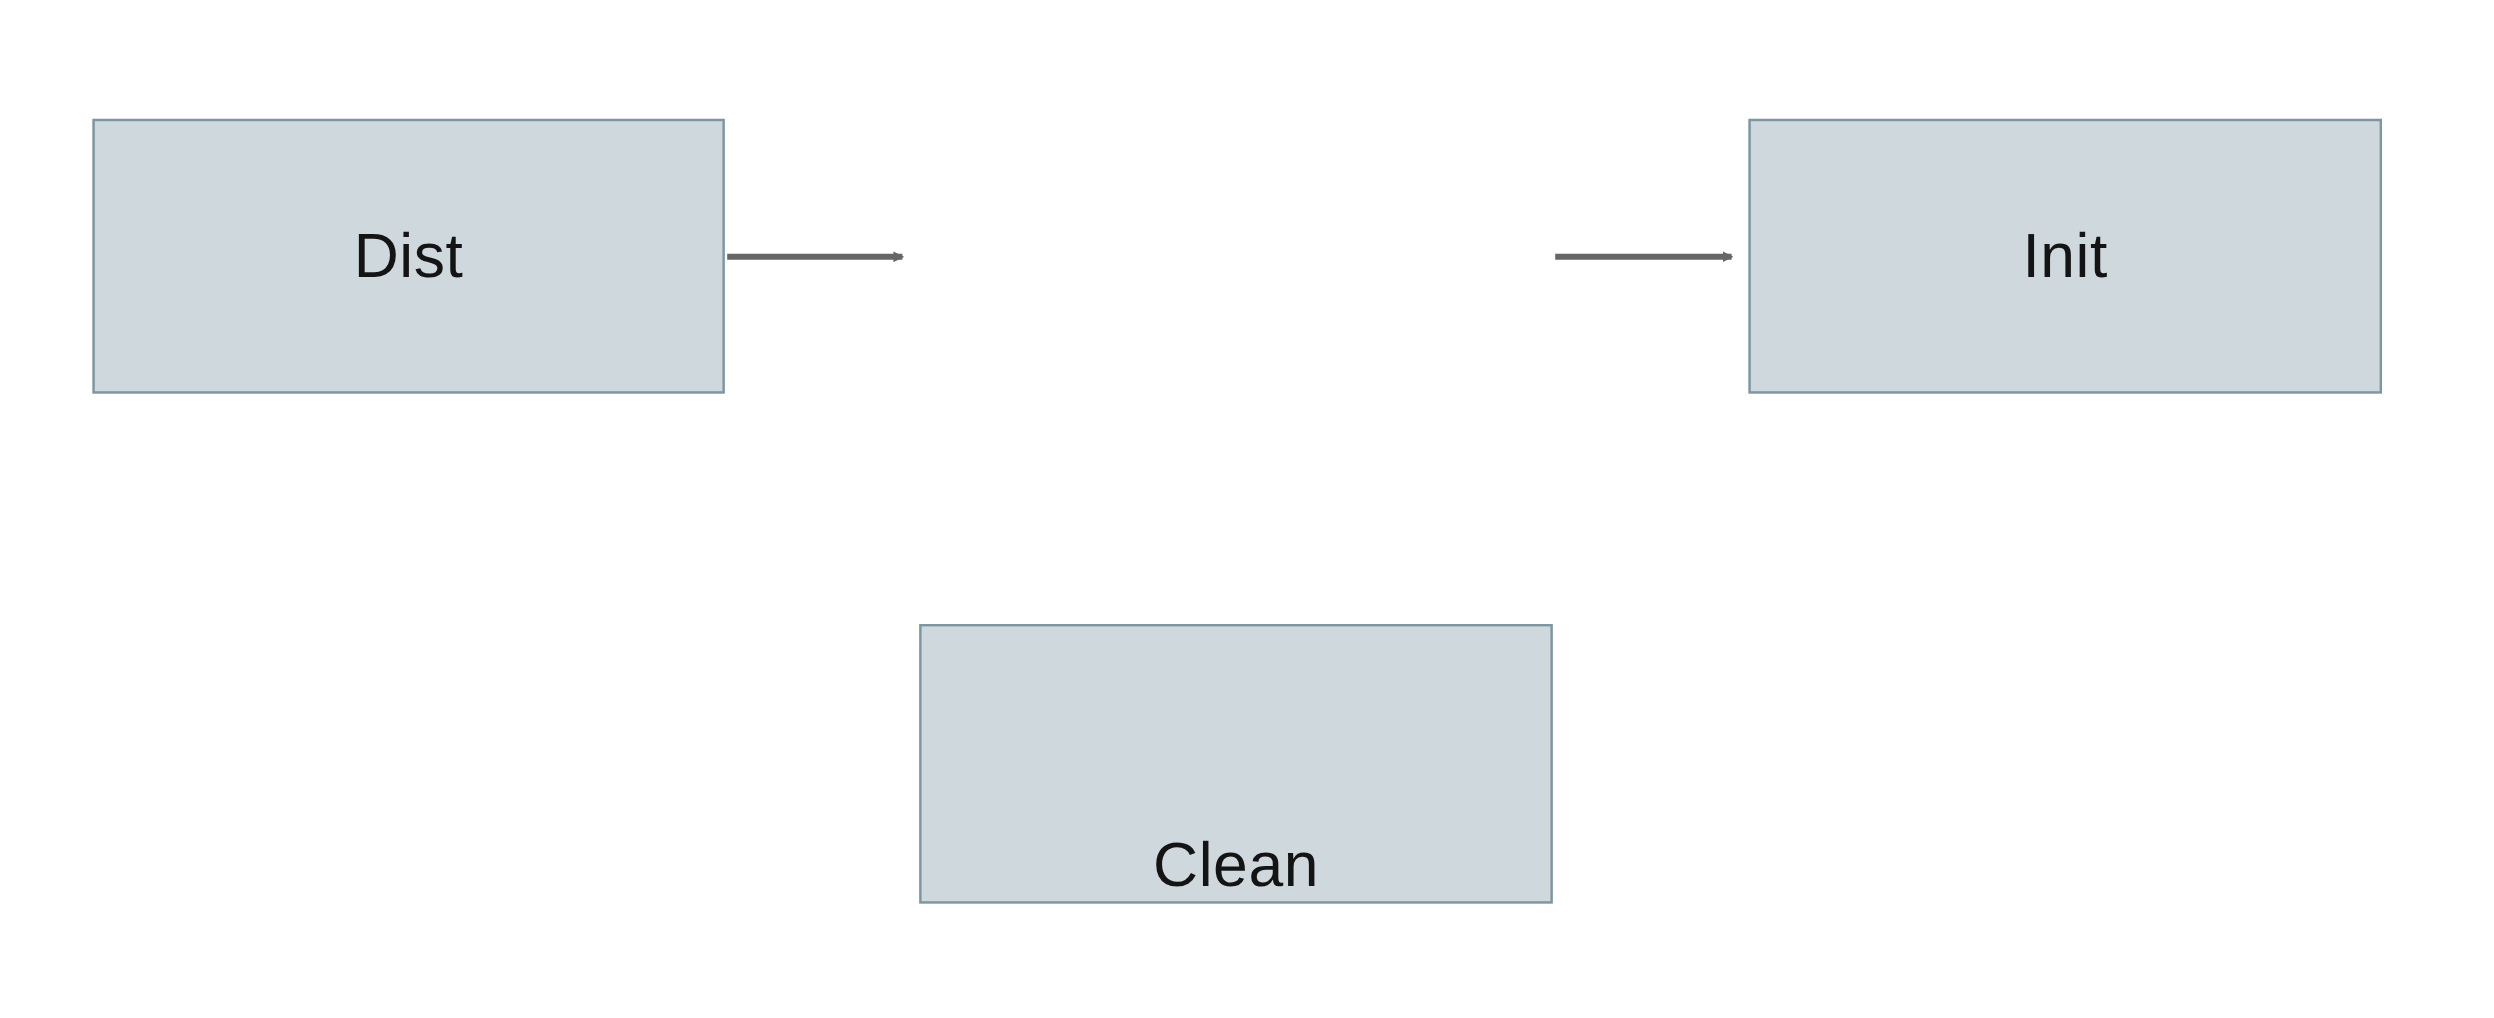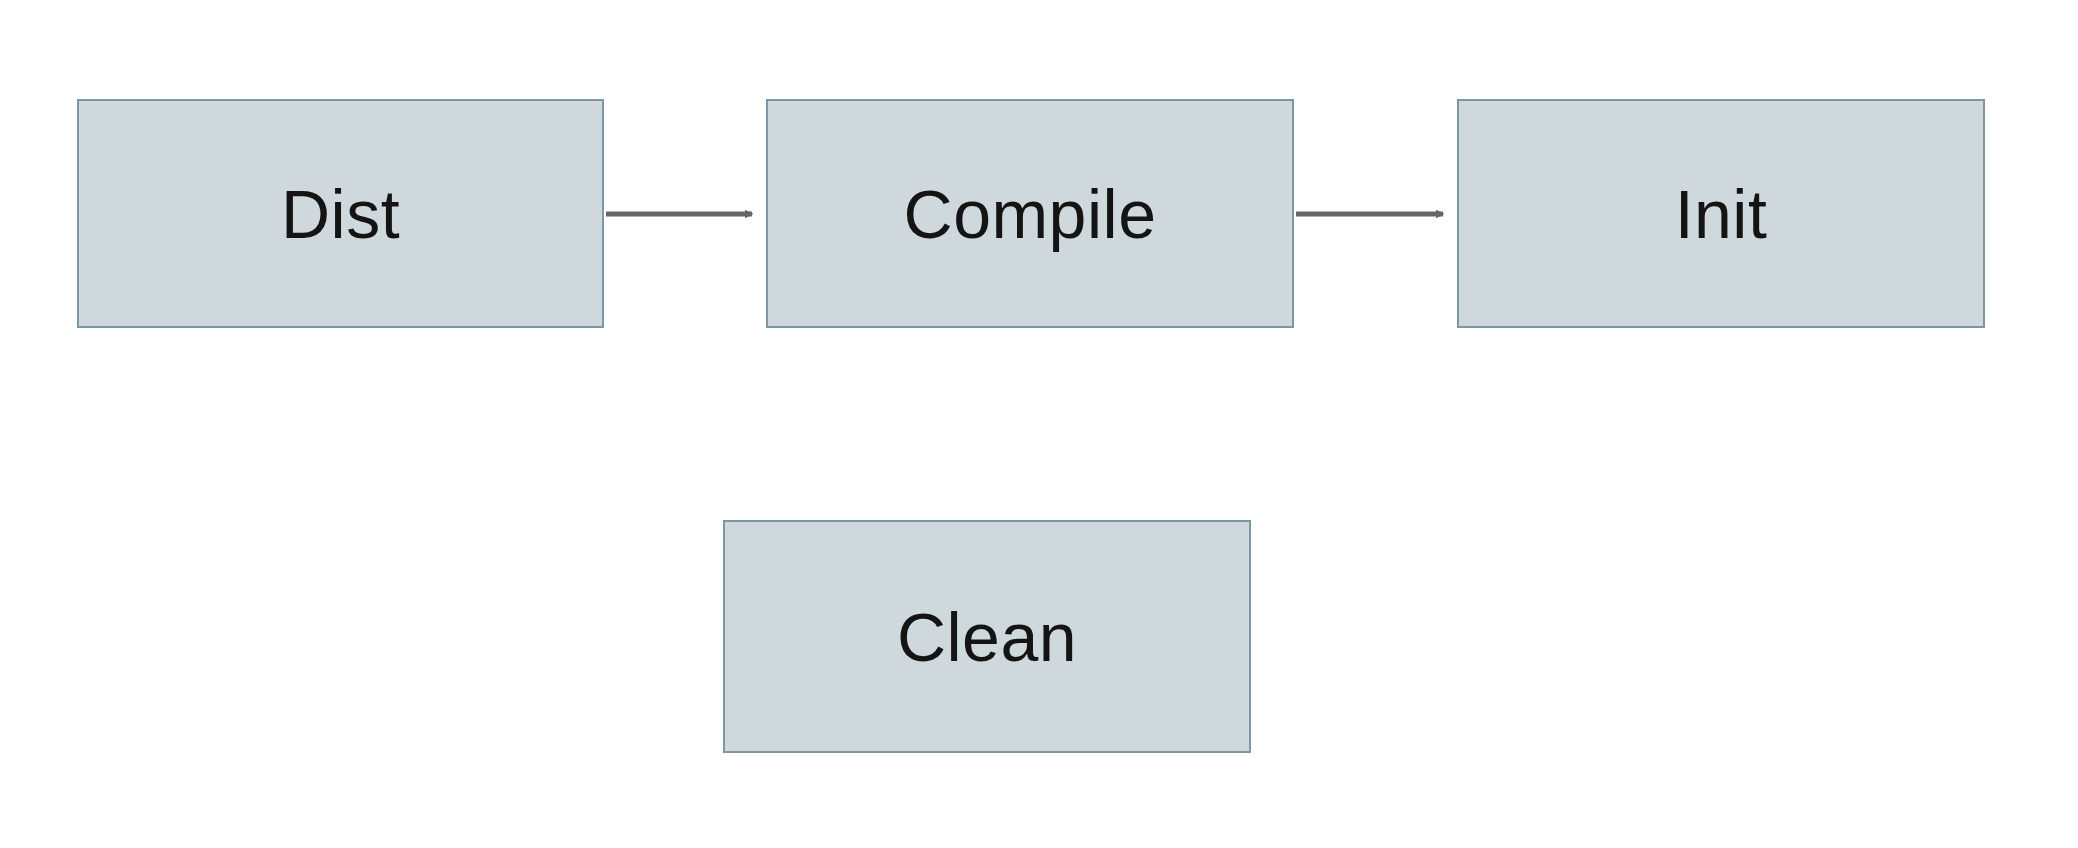--- a/index.html
+++ b/index.html
@@ -24,52 +24,49 @@
     pointer-events: none;
   }
   .node {
     position: absolute;
     background: #cfd9dd;
     border: 2px solid #7c97a3;
     box-sizing: border-box;
     display: flex;
     align-items: center;
     justify-content: center;
-    font-size: 68px;
+    font-size: 52px;
     letter-spacing: 0.5px;
     color: #141414;
     cursor: default;
   }
   .node-dist    { left:  77px; top:  99px; width: 527px; height: 229px; }
   .node-compile { left: 766px; top:  99px; width: 528px; height: 229px; }
   .node-init    { left: 1457px; top:  99px; width: 528px; height: 229px; justify-content: center; }
-  .node-clean   { left: 723px; top: 520px; width: 528px; height: 233px; }
+  .node-clean   { left: 766px; top: 520px; width: 528px; height: 233px; align-items: flex-end; }
 </style>
 </head>
 <body>
 
 <div class="canvas">
 
   <svg class="edge-layer" viewBox="0 0 2078 848" xmlns="http://www.w3.org/2000/svg">
     <defs>
       <marker id="arrowhead" markerWidth="9" markerHeight="9" refX="7.5" refY="4.5" orient="auto" markerUnits="userSpaceOnUse">
         <path d="M0,0 L9,4.5 L0,9 Z" fill="#666666"></path>
       </marker>
     </defs>
     <line x1="606" y1="214" x2="752" y2="214" stroke="#666666" stroke-width="5" marker-end="url(#arrowhead)"></line>
     <line x1="1296" y1="214" x2="1443" y2="214" stroke="#666666" stroke-width="5" marker-end="url(#arrowhead)"></line>
   </svg>
 
   <div class="node node-dist">
     <span>Dist</span>
   </div>
 
-  <div class="node node-compile">
-    <span>Compile</span>
-  </div>
 
   <div class="node node-init">
     <span>Init</span>
   </div>
 
   <div class="node node-clean">
     <span>Clean</span>
   </div>
 
 </div>

